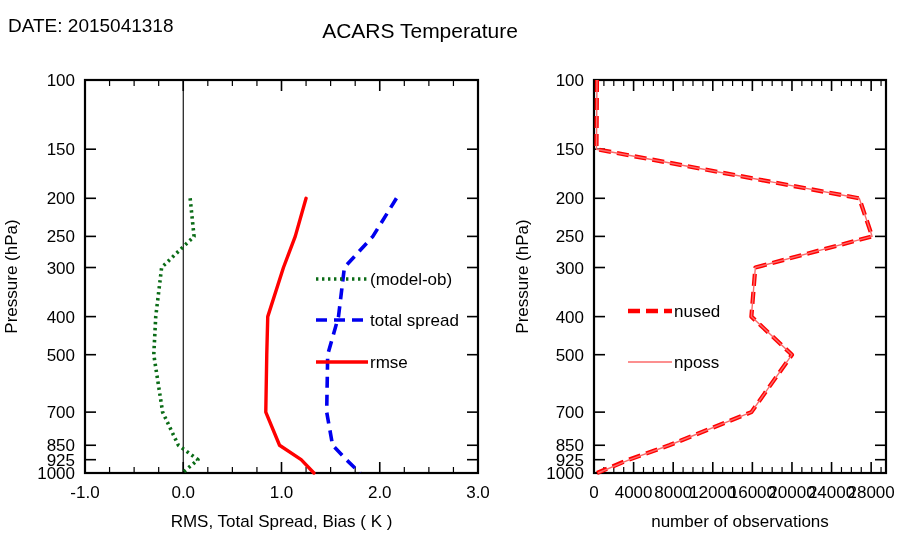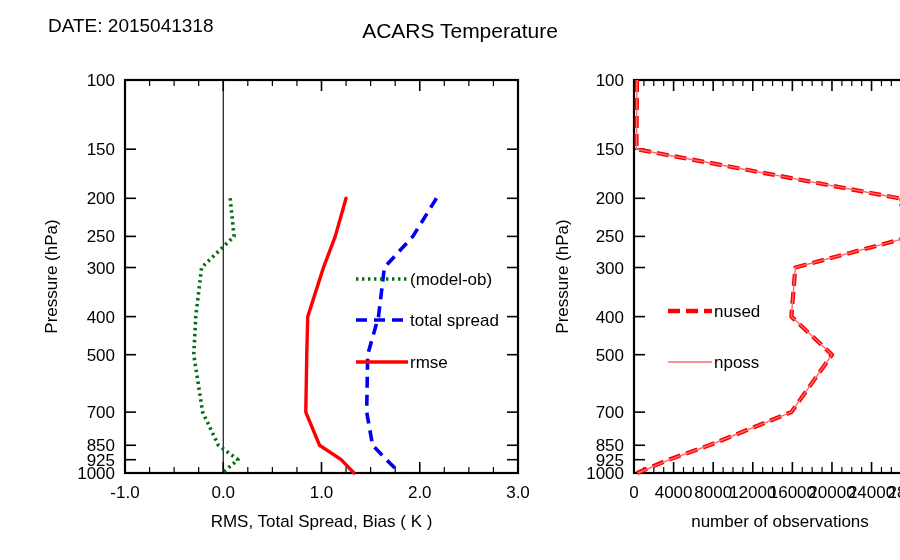--- a/index.html
+++ b/index.html
@@ -1,21 +1,21 @@
 <!DOCTYPE html>
 <html><head>
 <meta charset="utf-8">
 <style>
   html,body{margin:0;padding:0;}
   body{
     width:900px;height:560px;background:#ffffff;
     font-family:"Liberation Sans",sans-serif;
     overflow:hidden;position:relative;
   }
-  #root{position:absolute;inset:0;margin-left:40px;}
+  #root{position:absolute;inset:0;}
   svg{display:block;}
   text{font-family:"Liberation Sans",sans-serif;fill:#000;}
   .t-date{font-size:19px;}
   .t-title{font-size:21px;}
   .t-tick{font-size:17px;}
   .t-axlab{font-size:17px;}
   .t-leg{font-size:17px;}
   .frame{fill:none;stroke:#000;stroke-width:2.2;}
   .tick{stroke:#000;stroke-width:1.6;}
   .tick-min{stroke:#000;stroke-width:1.2;}

